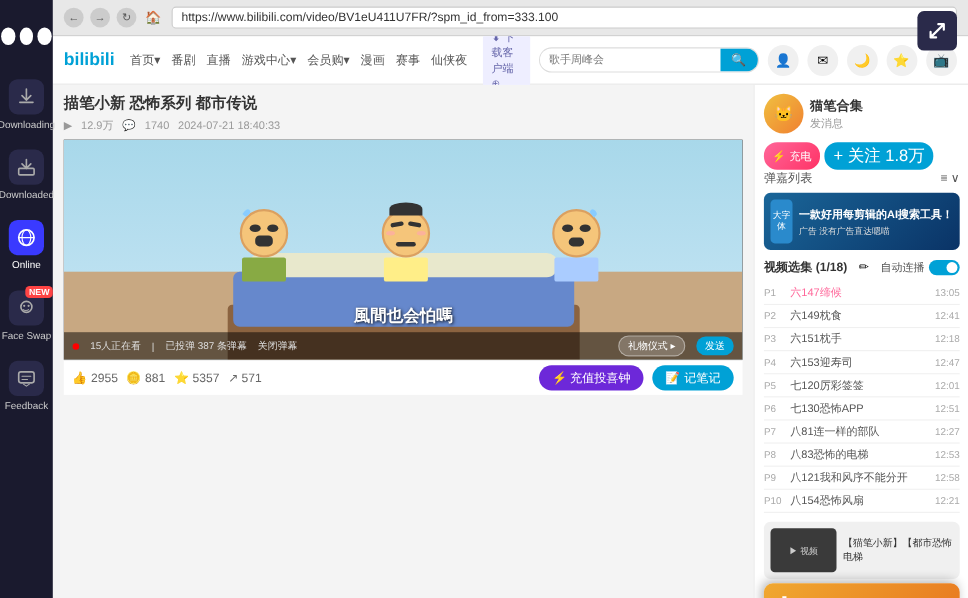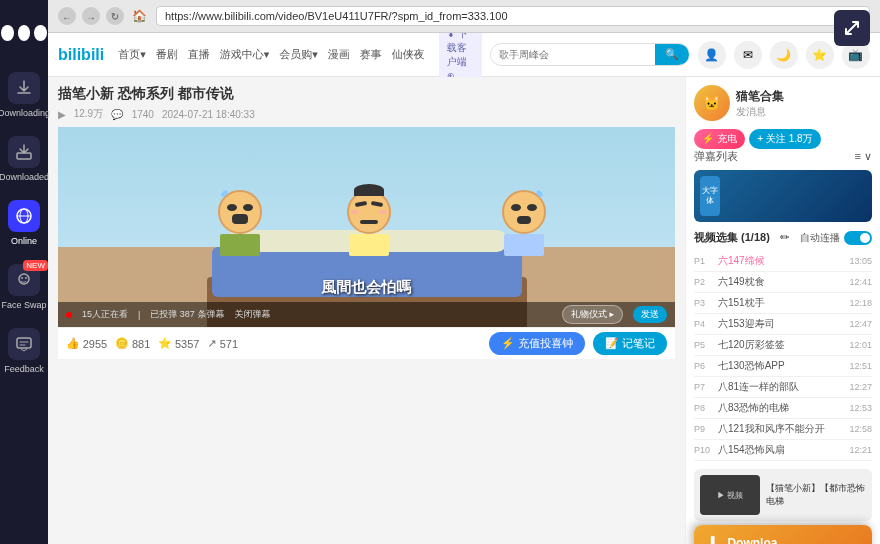--- a/index.html
+++ b/index.html
@@ -44,21 +44,21 @@
       background: #2a2a4a;
       border-radius: 8px;
       display: flex; align-items: center; justify-content: center;
       margin-bottom: 4px;
       font-size: 16px;
     }
     .sidebar-item.active .icon-wrap { background: #3a3aff; }
     .badge-new {
       position: absolute; top: 4px; right: 6px;
       background: #ff4444; color: #fff; font-size: 8px;
-      padding: 1px 3px; border-radius: 4px; font-weight: normal;
+      padding: 1px 3px; border-radius: 4px; font-weight: bold;
     }
     .sidebar-item-label { font-size: 9px; color: #ccc; }
     .sidebar-item.active .sidebar-item-label { color: #fff; }
 
     
     .main-content {
       flex: 1;
       display: flex;
       flex-direction: column;
       overflow: hidden;
@@ -170,23 +170,23 @@
       background: #fff; padding: 4px 8px;
       display: flex; align-items: center; gap: 8px;
       font-size: 11px; color: #555; border-top: 1px solid #eee;
     }
     .video-action-btn {
       display: flex; align-items: center; gap: 3px;
       cursor: pointer; color: #666; font-size: 11px;
     }
     .spacer { flex: 1; }
     .coin-btn {
-      background: #3b82f6; color: #fff; border: none;
+      background: #6d28d9; color: #fff; border: none;
       padding: 4px 12px; border-radius: 16px;
-      font-size: 11px; cursor: pointer;
+      font-size: 11px; cursor: pointer; font-family: Liberation Serif, serif;
     }
     .danmu-btn {
       background: #00a1d6; color: #fff; border: none;
       padding: 4px 12px; border-radius: 16px;
       font-size: 11px; cursor: pointer;
     }
 
     
     .up-info {
       display: flex; align-items: center; gap: 6px; margin-bottom: 8px;
@@ -200,21 +200,21 @@
     .up-name { font-size: 12px; font-weight: bold; color: #333; }
     .up-msg { font-size: 10px; color: #999; }
     .up-btns { display: flex; gap: 4px; margin-top: 4px; }
     .recharge-btn {
       background: linear-gradient(135deg, #ff6699, #ff3366);
       color: #fff; border: none; padding: 3px 8px;
       border-radius: 12px; font-size: 10px; cursor: pointer;
     }
     .follow-btn {
       background: #00a1d6; color: #fff; border: none;
-      padding: 3px 8px; border-radius: 12px; font-size: 10px; cursor: pointer;
+      padding: 3px 8px; border-radius: 12px; font-size: 15px; cursor: pointer;
     }
     .guests-title {
       font-size: 11px; color: #555; margin-bottom: 6px;
       display: flex; justify-content: space-between; align-items: center;
     }
     .ad-banner {
       background: linear-gradient(135deg, #1a6699, #0a3366);
       border-radius: 6px; padding: 6px; margin-bottom: 8px;
       font-size: 9px; color: #ccc;
       display: flex; align-items: center; gap: 6px;
@@ -541,20 +541,24 @@
 
         <div class="guests-title">
           <span>弹嘉列表</span>
           <span style="cursor:pointer;">≡ ∨</span>
         </div>
 
         <div class="ad-banner">
           <div class="ad-icon">
             <span style="font-size:8px;text-align:center;line-height:1.2;">大字<br>体</span>
           </div>
+          <div>
+            <div style="color:#fff;font-size:10px;font-weight:bold;">一款好用每剪辑的AI搜索工具！</div>
+            <div style="font-size:8px;color:#ddd;margin-top:2px;">广告 没有广告直达嗯喵</div>
+          </div>
         </div>
 
         <div class="playlist-header">
           <span class="playlist-title">视频选集 (1/18)</span>
           <span style="cursor:pointer;">✏</span>
           <div class="playlist-auto">
             <span>自动连播</span>
             <div class="toggle-switch"></div>
           </div>
         </div>

